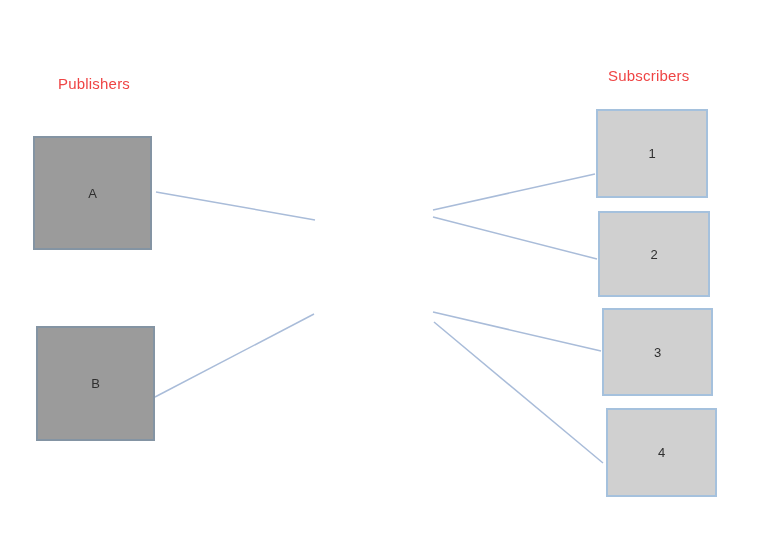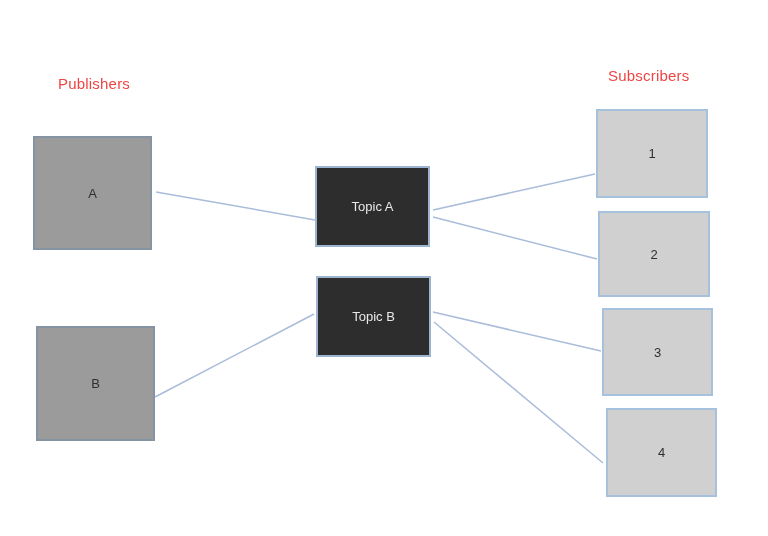--- a/index.html
+++ b/index.html
@@ -59,26 +59,20 @@
 
   <div class="group-label publishers">Publishers</div>
   <div class="group-label subscribers">Subscribers</div>
 
   <div class="node publisher" style="left: 33px; top: 136px; width: 119px; height: 114px; background: rgb(155, 155, 155); border-color: rgb(132, 148, 163);">
     <span>A</span>
   </div>
   <div class="node publisher" style="left: 36px; top: 326px; width: 119px; height: 115px; background: rgb(155, 155, 155); border-color: rgb(132, 148, 163);">
     <span>B</span>
   </div>
-  <div class="node topic" style="left: 315px; top: 166px; width: 115px; height: 81px; background: rgb(45, 45, 45); border-color: rgb(157, 180, 208);">
-    <span>Topic A</span>
-  </div>
-  <div class="node topic" style="left: 316px; top: 276px; width: 115px; height: 81px; background: rgb(45, 45, 45); border-color: rgb(157, 180, 208);">
-    <span>Topic B</span>
-  </div>
   <div class="node subscriber" style="left: 596px; top: 109px; width: 112px; height: 89px; background: rgb(208, 208, 208); border-color: rgb(165, 193, 221);">
     <span>1</span>
   </div>
   <div class="node subscriber" style="left: 598px; top: 211px; width: 112px; height: 86px; background: rgb(208, 208, 208); border-color: rgb(165, 193, 221);">
     <span>2</span>
   </div>
   <div class="node subscriber" style="left: 602px; top: 308px; width: 111px; height: 88px; background: rgb(208, 208, 208); border-color: rgb(165, 193, 221);">
     <span>3</span>
   </div>
   <div class="node subscriber" style="left: 606px; top: 408px; width: 111px; height: 89px; background: rgb(208, 208, 208); border-color: rgb(165, 193, 221);">

